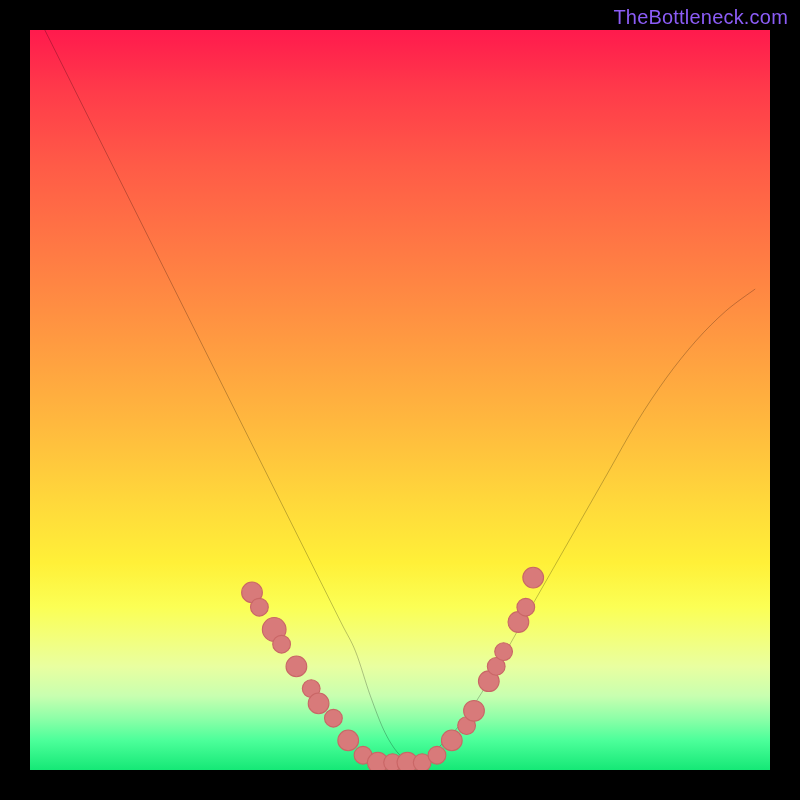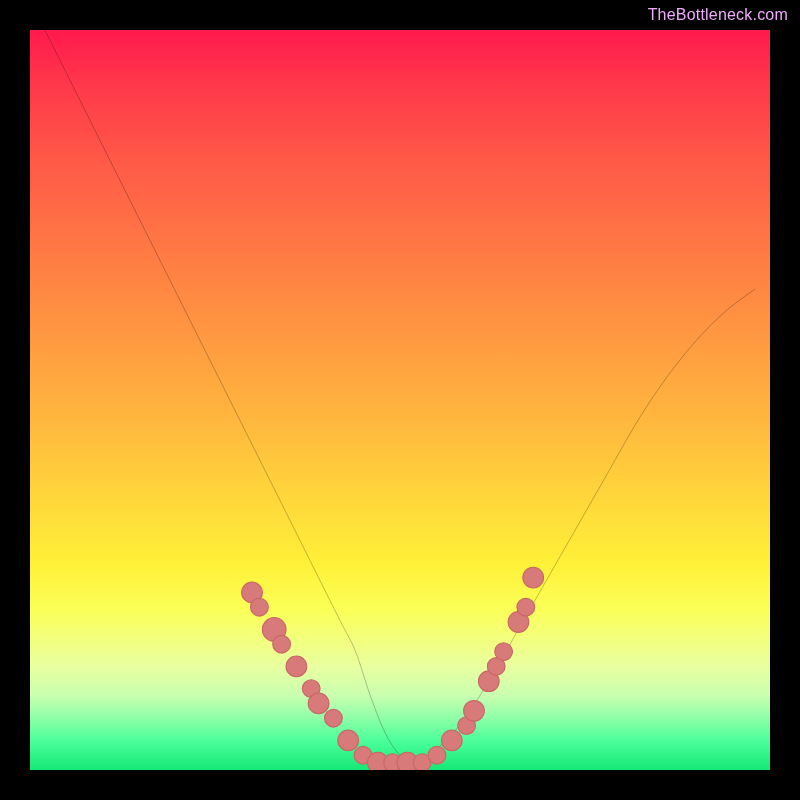--- a/index.html
+++ b/index.html
@@ -47,22 +47,22 @@
     position: absolute;
     left: 0;
     top: 0;
     width: 740px;
     height: 740px;
   }
   .watermark {
     position: absolute;
     top: 6px;
     right: 12px;
-    color: #f0abfc;
-    font-size: 16px;
+    color: #8b5cf6;
+    font-size: 20px;
     font-weight: 500;
     letter-spacing: 0.2px;
     user-select: none;
   }
 </style>
 </head>
 <body>
 
 <div class="frame">
   <div class="plot-area">

